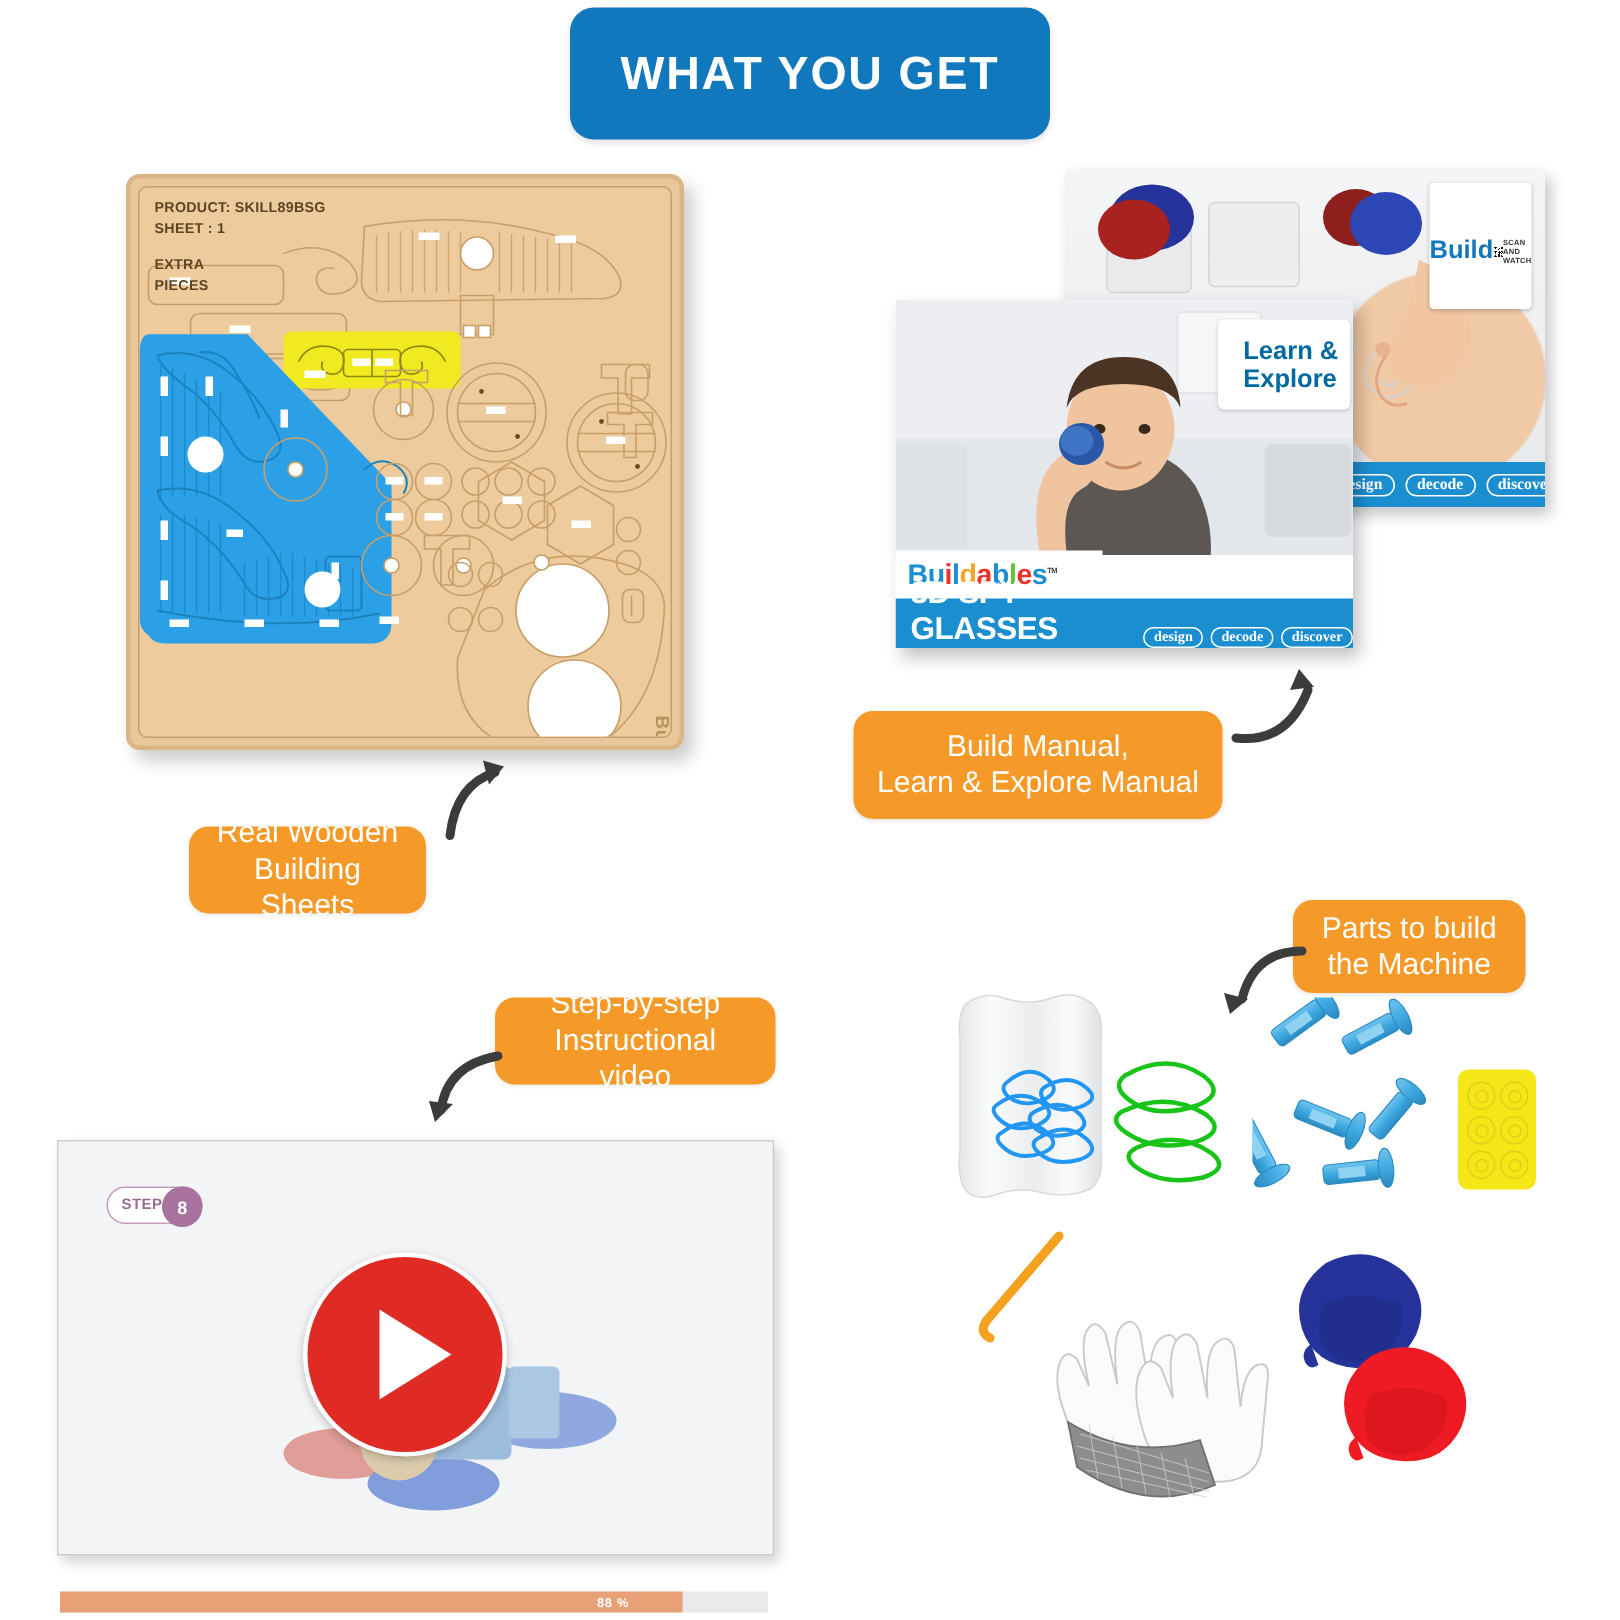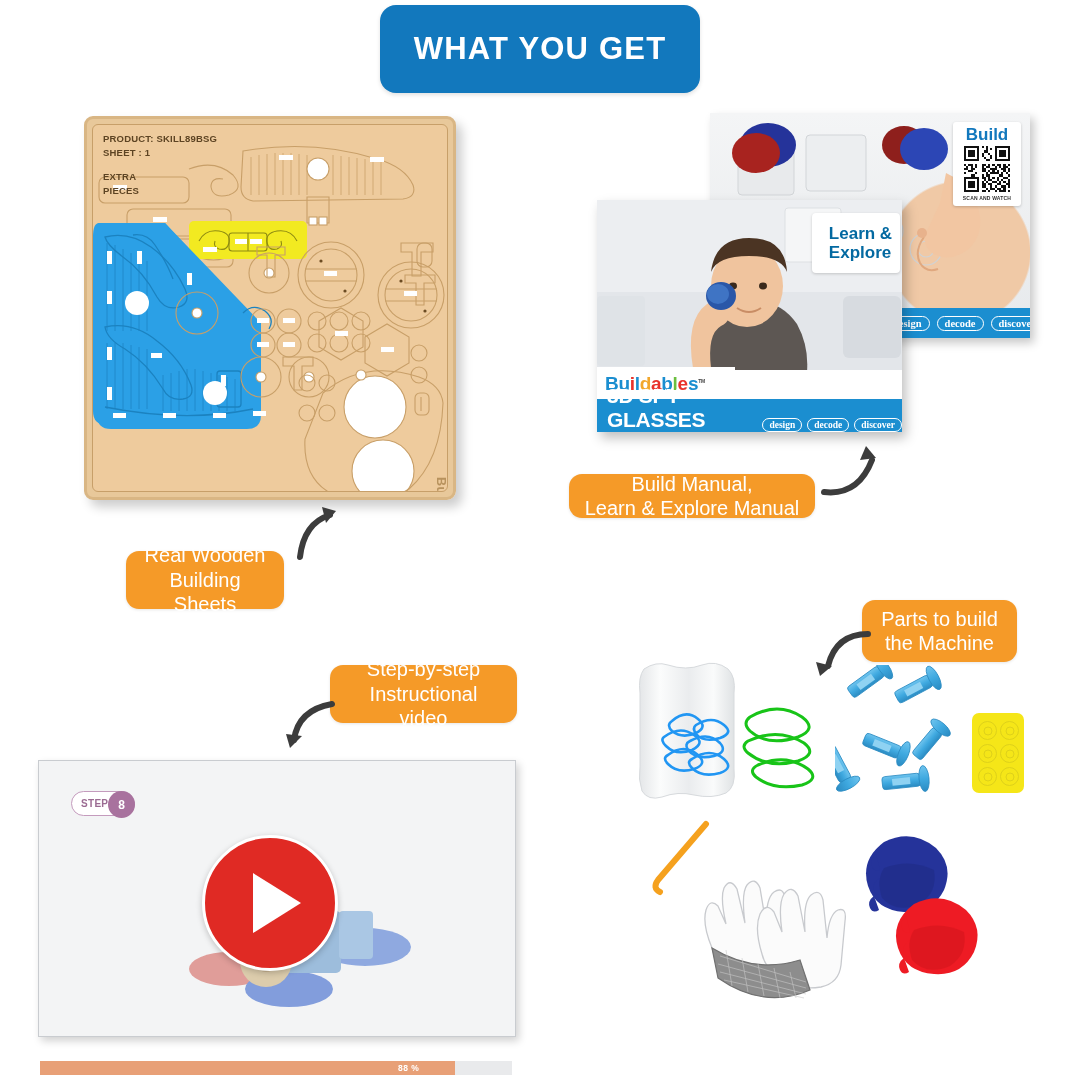--- a/index.html
+++ b/index.html
@@ -23,21 +23,21 @@
 
   
   .callout{
     position:absolute;background:#f59a28;border-radius:13px;
     display:flex;align-items:center;justify-content:center;
     text-align:center;color:#fff;line-height:1.22;
     padding:8px 14px;box-sizing:border-box;
     font-size:20px;box-shadow:0 1px 3px rgba(0,0,0,.10);
   }
   #callout-wood{left:126px;top:551px;width:158px;height:58px;}
-  #callout-manual{left:569px;top:474px;width:246px;height:44px;}
+  #callout-manual{left:569px;top:474px;width:246px;height:72px;}
   #callout-parts{left:862px;top:600px;width:155px;height:62px;}
   #callout-video{left:330px;top:665px;width:187px;height:58px;}
 
   
   .arrow{position:absolute;}
 
   
   .sheet-wrap{position:absolute;left:84px;top:116px;width:372px;height:384px;}
   .sheet-shadow{
     position:absolute;inset:0;border-radius:9px;
@@ -88,21 +88,21 @@
     border:1.3px solid #fff;border-radius:9px;padding:1px 7px;
     font-family:"Liberation Serif",serif;
   }
   .mb-logo{
     position:absolute;left:12px;bottom:36px;color:#555;
     font-size:8px;font-weight:700;
   }
   .build-card{
     position:absolute;right:9px;top:9px;width:68px;height:84px;
     background:#fff;border-radius:3px;box-shadow:0 1px 3px rgba(0,0,0,.2);
-    display:flex;flex-direction:column;align-items:center;
+    display:flex;align-items:center;
     justify-content:flex-start;padding-top:4px;box-sizing:border-box;
   }
   .build-card .bt{color:#1278bd;font-size:17px;font-weight:700;line-height:1;}
   .qr{width:46px;height:46px;margin-top:3px;}
   .build-card .sw{font-size:5px;font-weight:700;color:#333;margin-top:3px;letter-spacing:.2px;}
 
   .manual-front{
     position:absolute;left:597px;top:200px;width:305px;height:232px;
     background:#fff;box-shadow:4px 6px 11px rgba(0,0,0,.25);overflow:hidden;
   }

